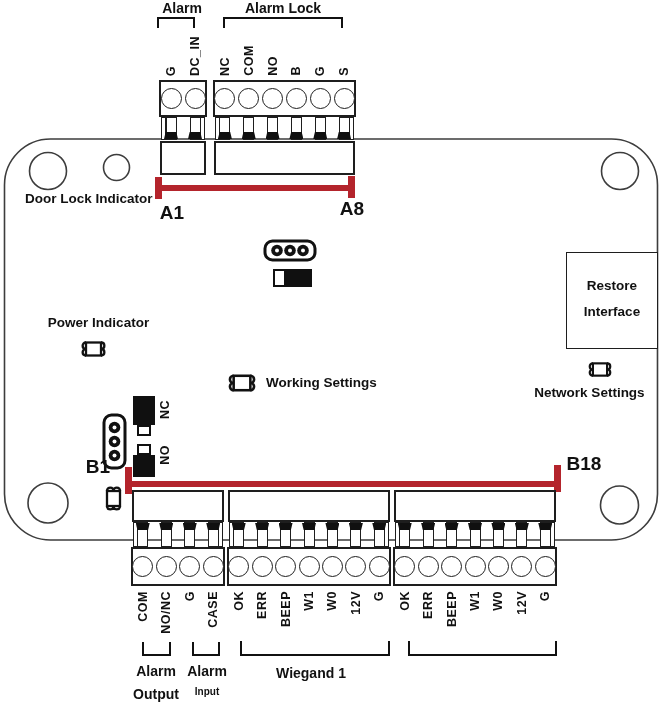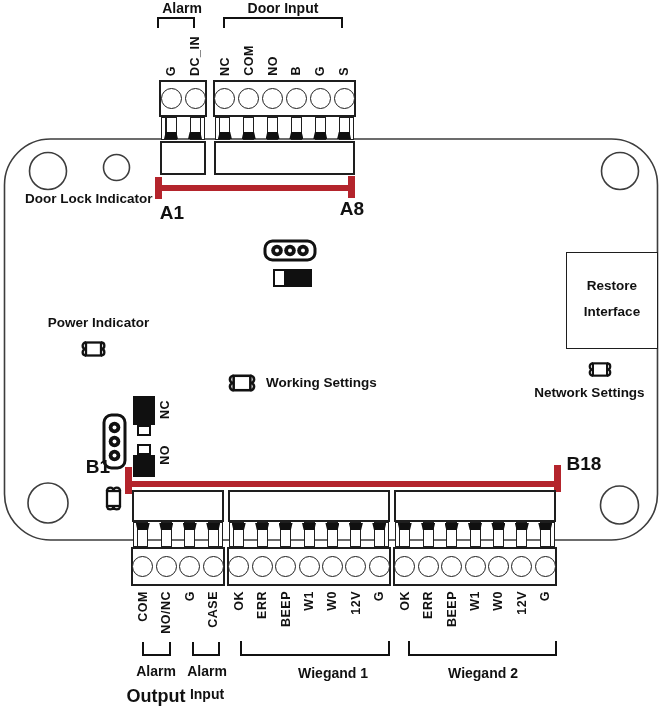--- a/index.html
+++ b/index.html
@@ -35,21 +35,21 @@
   <svg class="abs" style="left:0;top:0;" width="664" height="712" viewBox="0 0 664 712">
     <rect x="4.5" y="139" width="653" height="401" rx="46" fill="none" stroke="#3d3d3d" stroke-width="1.6"></rect>
     <circle cx="48" cy="171" r="18.5" fill="#fff" stroke="#3d3d3d" stroke-width="1.6"></circle>
     <circle cx="116.5" cy="167.5" r="13" fill="#fff" stroke="#3d3d3d" stroke-width="1.6"></circle>
     <circle cx="620" cy="171" r="18.5" fill="#fff" stroke="#3d3d3d" stroke-width="1.6"></circle>
     <circle cx="48" cy="503" r="20" fill="#fff" stroke="#3d3d3d" stroke-width="1.6"></circle>
     <circle cx="619.5" cy="505" r="19" fill="#fff" stroke="#3d3d3d" stroke-width="1.6"></circle>
   </svg>
 
   <div class="lbl ctr" style="left:150px;top:0;width:64px;font-size:14px;">Alarm</div>
-  <div class="lbl ctr" style="left:233px;top:0;width:100px;font-size:14px;">Door Input</div>
+  <div class="lbl ctr" style="left:233px;top:0;width:100px;font-size:14px;">Alarm Lock</div>
   <div class="brk brk-down" style="left:157px;top:17px;width:38px;height:11px;"></div>
   <div class="brk brk-down" style="left:223px;top:17px;width:120px;height:11px;"></div>
 
   <div class="redline" style="left: 159px; top: 185px; width: 193px; height: 6px; background: rgb(180, 36, 44);"></div>
   <div class="redcap" style="left: 155px; top: 177px; width: 7px; height: 22px; background: rgb(180, 36, 44);"></div>
   <div class="redcap" style="left: 348px; top: 176px; width: 7px; height: 22px; background: rgb(180, 36, 44);"></div>
   <div class="lbl ctr big" style="left:152px;top:202px;width:40px;">A1</div>
   <div class="lbl ctr big" style="left:332px;top:198px;width:40px;">A8</div>
 
   <div class="lbl" style="left:8px;top:191px;padding-left:17px;">Door Lock Indicator</div>
@@ -112,25 +112,24 @@
   <div class="redcap" style="left: 125px; top: 467px; width: 7px; height: 27px; background: rgb(180, 36, 44);"></div>
   <div class="redcap" style="left: 554px; top: 465px; width: 7px; height: 27px; background: rgb(180, 36, 44);"></div>
   <div class="lbl ctr big" style="left:560px;top:453px;width:48px;">B18</div>
 
   <div class="brk brk-up" style="left:142px;top:642px;width:29px;height:14px;"></div>
   <div class="brk brk-up" style="left:192px;top:642px;width:28px;height:14px;"></div>
   <div class="brk brk-up" style="left:240px;top:641px;width:150px;height:15px;"></div>
   <div class="brk brk-up" style="left:408px;top:641px;width:149px;height:15px;"></div>
 
   <div class="lbl ctr" style="left:126px;top:663px;width:60px;font-size:14px;">Alarm</div>
-  <div class="lbl ctr" style="left:126px;top:686px;width:60px;font-size:18px;text-align:center;">Output</div>
+  <div class="lbl ctr" style="left:126px;top:686px;width:60px;font-size:14px;text-align:center;">Output</div>
   <div class="lbl ctr" style="left:177px;top:663px;width:60px;font-size:14px;">Alarm</div>
-  <div class="lbl ctr" style="left:177px;top:686px;width:60px;font-size:14px;">Input</div>
-  <div class="lbl ctr" style="left:238px;top:665px;width:130px;font-size:14px;text-align:right;">Wiegand 1</div>
-  <div class="lbl ctr" style="left:418px;top:665px;width:130px;font-size:14px;">Wiegand 2</div>
+  <div class="lbl ctr" style="left:177px;top:686px;width:60px;font-size:10px;">Input</div>
+  <div class="lbl ctr" style="left:246px;top:665px;width:130px;font-size:14px;">Wiegand 1</div>
 
 <div class="tbox" style="left: 159px; top: 80px; width: 48px; height: 37px;"></div>
     <div class="tbox" style="left: 160px; top: 141px; width: 46px; height: 34px;"></div>
     <div class="wall" style="left: 161px; top: 117px; width: 5px; height: 23px;"></div>
     <div class="wall" style="left: 200px; top: 117px; width: 5px; height: 23px;"></div>
     <div class="circ" style="left: 160.5px; top: 88px;"></div>
     <div class="pin" style="left: 165.5px; top: 117px; width: 11px; height: 23px;"></div>
     <div class="mark" style="left: 164px; width: 14px; height: 7px; top: 132px;"></div>
     <div class="vlabel" style="left: 163px; bottom: 636px;">G</div>
     <div class="circ" style="left: 184.5px; top: 88px;"></div>

